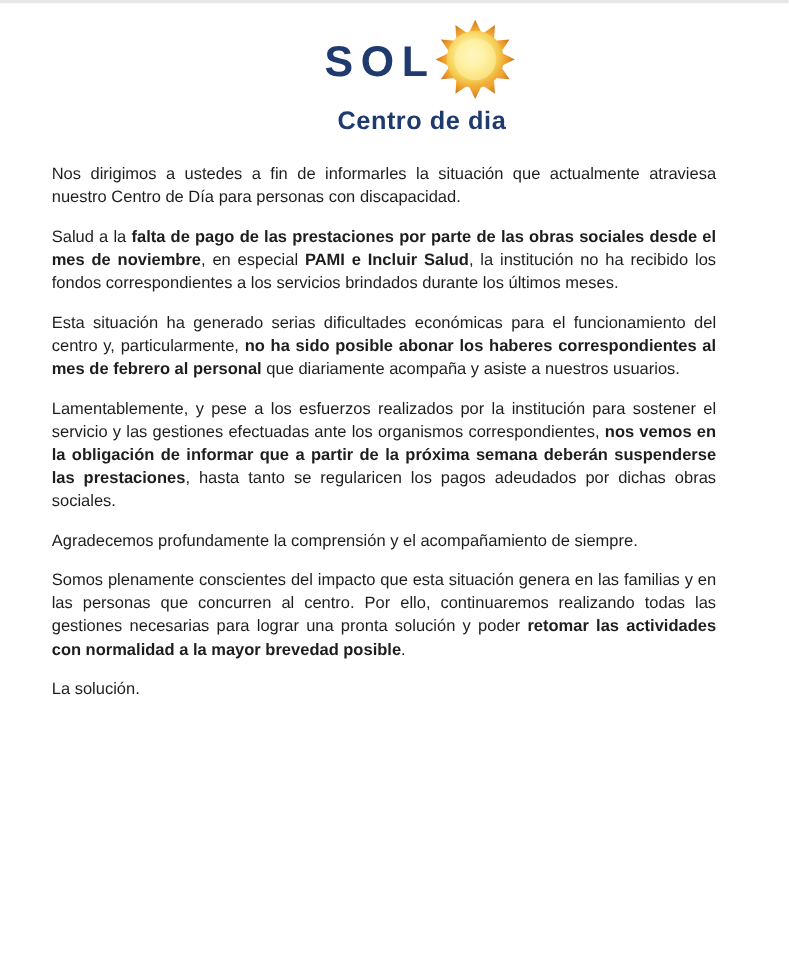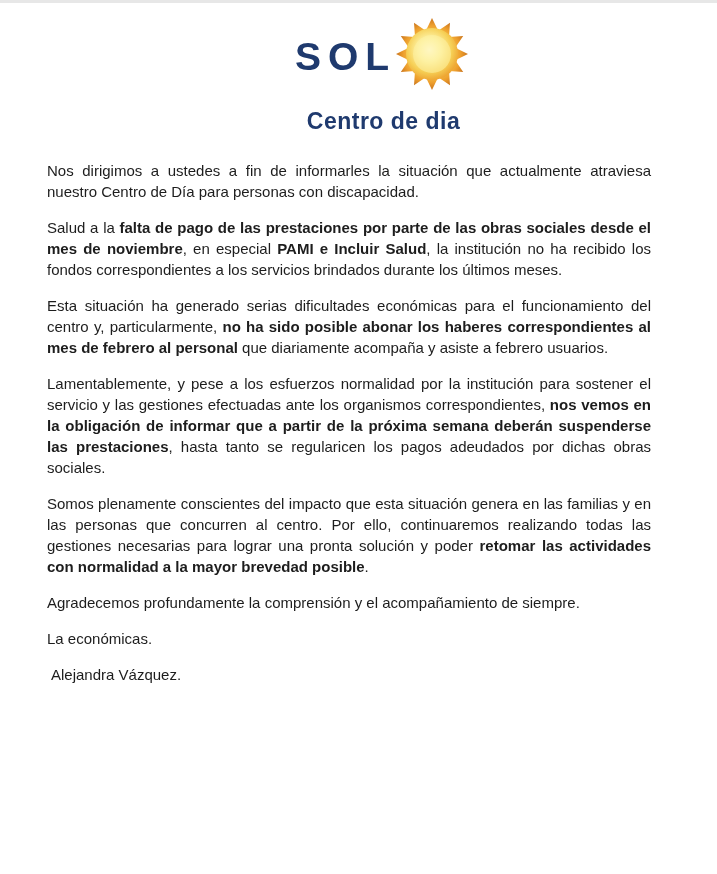--- a/index.html
+++ b/index.html
@@ -45,21 +45,21 @@
   .sun{
     width:80px;height:80px;
     margin-left:-4px;
     flex:0 0 auto;
   }
   .logo-subtitle{
     color:var(--navy);
     font-weight:bold;
     font-size:23px;
     line-height:1;
-    margin-top:15px;
+    margin-top:3px;
     letter-spacing:0.5px;
   }
   
   .letter{
     margin:27px 66px 0 47px;
     width:604px;
     font-size:15px;
     line-height:21px;
   }
   .letter p{
@@ -106,37 +106,34 @@
 
   <p>
     <span>Nos dirigimos a ustedes a fin de informarles la situación que actualmente atraviesa nuestro Centro de Día para personas con discapacidad.</span>
   </p>
 
   <p>
     <span>Salud a la </span><span class="b">falta de pago de las prestaciones por parte de las obras sociales desde el mes de noviembre</span><span>, en especial </span><span class="b">PAMI e Incluir Salud</span><span>, la institución no ha recibido los fondos correspondientes a los servicios brindados durante los últimos meses.</span>
   </p>
 
   <p>
-    <span>Esta situación ha generado serias dificultades económicas para el funcionamiento del centro y, particularmente, </span><span class="b">no ha sido posible abonar los haberes correspondientes al mes de febrero al personal</span><span> que diariamente acompaña y asiste a febrero usuarios.</span>
+    <span>Esta situación ha generado serias dificultades económicas para el funcionamiento del centro y, particularmente, </span><span class="b">no ha sido posible abonar los haberes correspondientes al mes de febrero al personal</span><span> que diariamente acompaña y asiste a nuestros usuarios.</span>
   </p>
 
   <p>
-    <span>Lamentablemente, y pese a los esfuerzos normalidad por la institución para sostener el servicio y las gestiones efectuadas ante los organismos correspondientes, </span><span class="b">nos vemos en la obligación de informar que a partir de la próxima semana deberán suspenderse las prestaciones</span><span>, hasta tanto se regularicen los pagos adeudados por dichas obras sociales.</span>
+    <span>Lamentablemente, y pese a los esfuerzos realizados por la institución para sostener el servicio y las gestiones efectuadas ante los organismos correspondientes, </span><span class="b">nos vemos en la obligación de informar que a partir de la próxima semana deberán suspenderse las prestaciones</span><span>, hasta tanto se regularicen los pagos adeudados por dichas obras sociales.</span>
+  </p>
+
+  <p>
+    <span>Agradecemos profundamente la comprensión y el acompañamiento de siempre.</span>
   </p>
 
   <p>
     <span>Somos plenamente conscientes del impacto que esta situación genera en las familias y en las personas que concurren al centro. Por ello, continuaremos realizando todas las gestiones necesarias para lograr una pronta solución y poder </span><span class="b">retomar las actividades con normalidad a la mayor brevedad posible</span><span>.</span>
   </p>
 
-  <p>
-    <span>Agradecemos profundamente la comprensión y el acompañamiento de siempre.</span>
+
+  <p class="no-justify">
+    <span>La solución.</span>
   </p>
 
-
-  <p class="no-justify">
-    <span>La económicas.</span>
-  </p>
-
-  <p class="no-justify signature">
-    <span>Alejandra Vázquez.</span>
-  </p>
 
 </div>
 
 </body></html>

